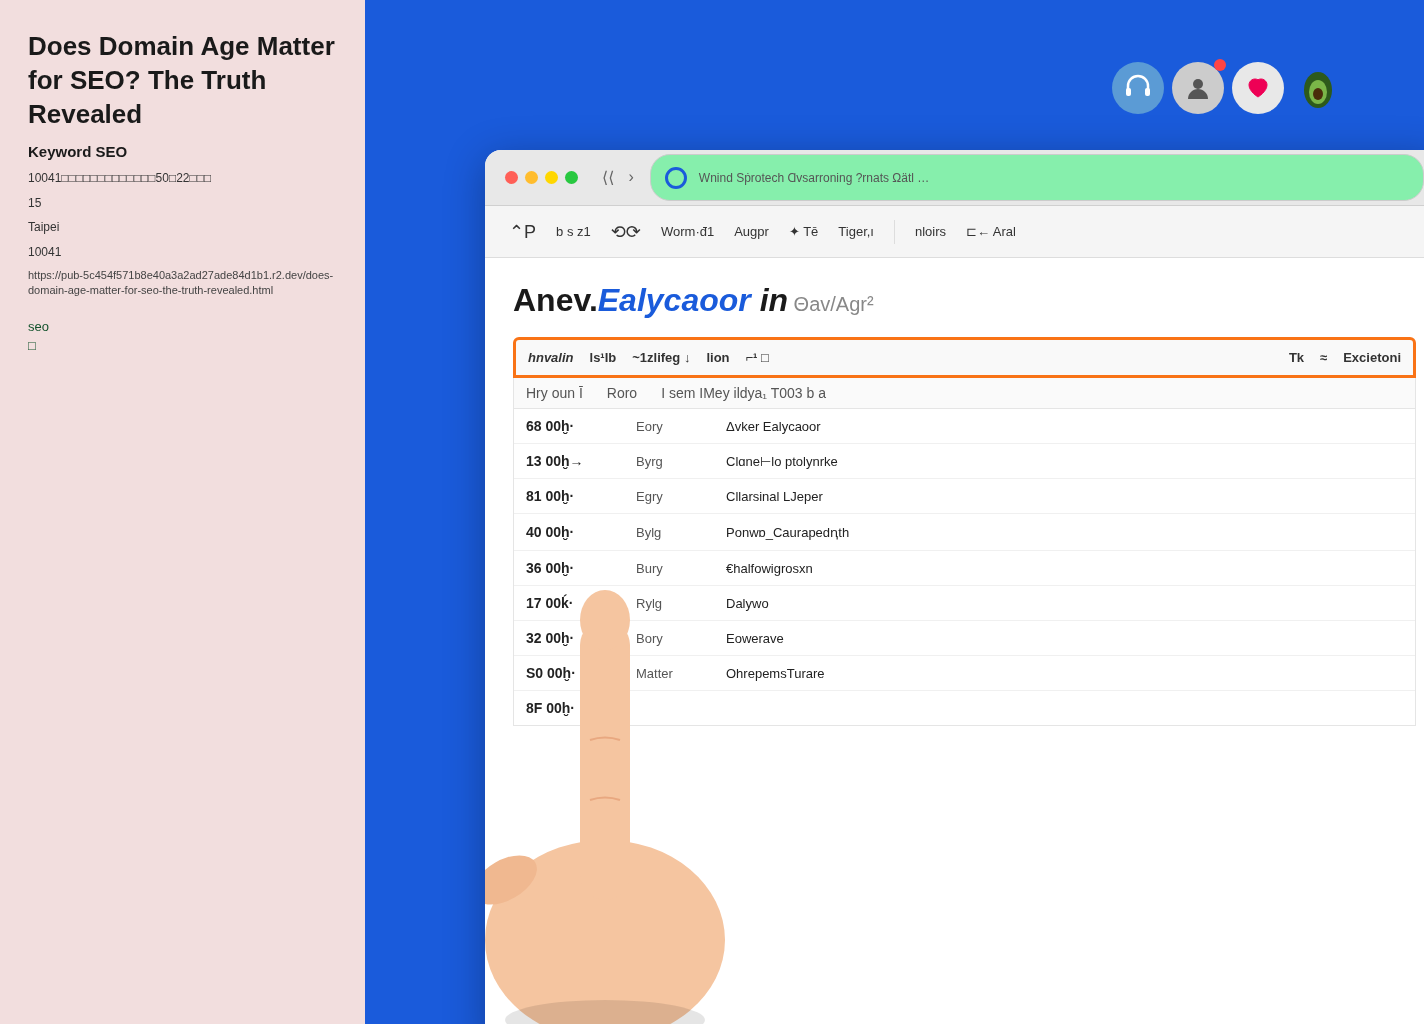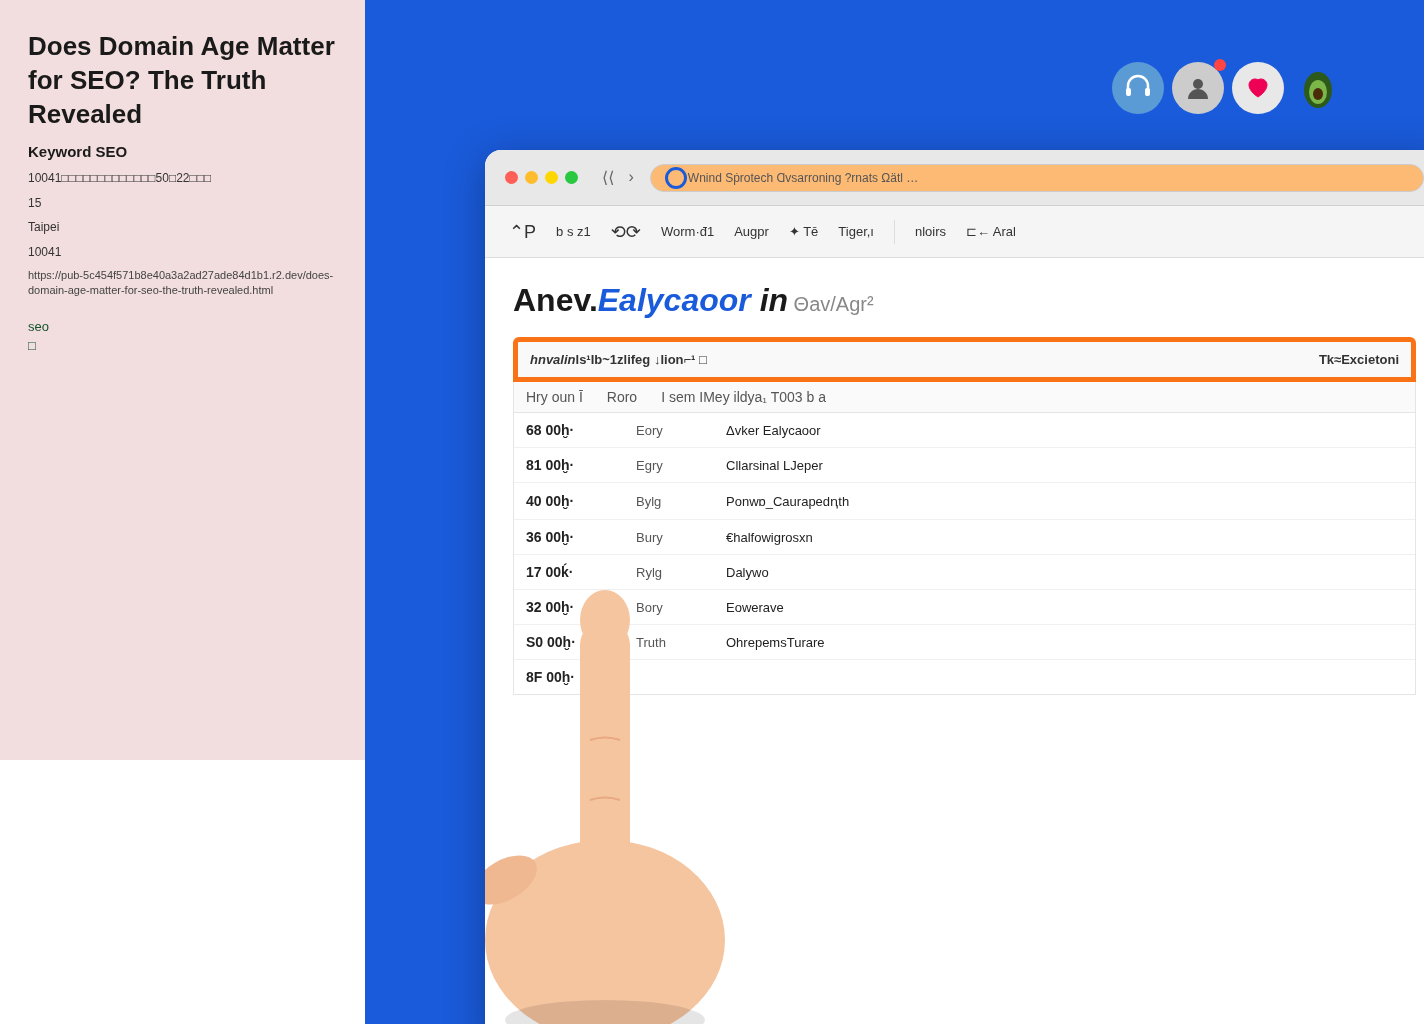--- a/index.html
+++ b/index.html
@@ -8,21 +8,21 @@
       height: 1024px;
       overflow: hidden;
       display: flex;
       font-family: -apple-system, BlinkMacSystemFont, 'Segoe UI', sans-serif;
     }
 
     
     .sidebar {
       width: 365px;
       min-width: 365px;
-      height: 760px;
+      height: 1024px;
       background: #f2dede;
       padding: 30px 28px;
       position: relative;
       overflow: hidden;
     }
 
     .sidebar-title {
       font-size: 26px;
       font-weight: 700;
       color: #1a1a1a;
@@ -145,27 +145,27 @@
       font-size: 16px;
     }
 
     .browser-nav span {
       cursor: pointer;
       padding: 4px;
     }
 
     .browser-address-bar {
       flex: 1;
-      background: #fdba74;
+      background: #86efac;
       border-radius: 20px;
-      height: 28px;
+      height: 47px;
       display: flex;
       align-items: center;
       padding: 0 14px;
-      gap: 1px;
+      gap: 12px;
       border: 1px solid #ccc;
     }
 
     .address-circle {
       width: 22px;
       height: 22px;
       border-radius: 50%;
       border: 3px solid #1a5bdb;
     }
 
@@ -213,22 +213,23 @@
       font-weight: 700;
       color: #1a1a1a;
       margin-bottom: 18px;
     }
 
     .table-header {
       display: flex;
       align-items: center;
       padding: 10px 12px;
       background: #f9f9f9;
-      border: 5px solid #f97316;
+      border: 3px solid #f97316;
       border-radius: 6px 6px 0 0;
+      gap: 16px;
       margin-bottom: 0;
     }
 
     .th-item {
       font-size: 13px;
       font-weight: 600;
       color: #333;
       display: flex;
       align-items: center;
       gap: 4px;
@@ -382,20 +383,25 @@
         <span>I sem IMey ildya₁ T003 b a</span>
       </div>
 
       <div style="border:1px solid #e5e5e5; border-top:none;">
         <div class="table-row-item">
           <span class="col-volume">68 00ḫ·</span>
           <span class="col-country">Eory</span>
           <span class="col-keyword">Δvker Ealycaoor</span>
         </div>
         <div class="table-row-item">
+          <span class="col-volume">13 00ḫ→</span>
+          <span class="col-country">Byrg</span>
+          <span class="col-keyword">Clɑne⊢lo ptolynrke</span>
+        </div>
+        <div class="table-row-item">
           <span class="col-volume">81 00ḫ·</span>
           <span class="col-country">Egry</span>
           <span class="col-keyword">Cllarsinal LJeper</span>
         </div>
         <div class="table-row-item">
           <span class="col-volume">40 00ḫ·</span>
           <span class="col-country">Bylg</span>
           <span class="col-keyword">Ponwɒ_Caurapedꞑth</span>
         </div>
         <div class="table-row-item">
@@ -408,21 +414,21 @@
           <span class="col-country">Rylg</span>
           <span class="col-keyword">Dalywo</span>
         </div>
         <div class="table-row-item">
           <span class="col-volume">32 00ḫ·</span>
           <span class="col-country">Bory</span>
           <span class="col-keyword">Eowerave</span>
         </div>
         <div class="table-row-item">
           <span class="col-volume">S0 00ḫ·</span>
-          <span class="col-country">Truth</span>
+          <span class="col-country">Matter</span>
           <span class="col-keyword">OhrepemsTurare</span>
         </div>
         <div class="table-row-item">
           <span class="col-volume">8F 00ḫ·</span>
           <span class="col-country"></span>
           <span class="col-keyword"></span>
         </div>
       </div>
     </div>
 

